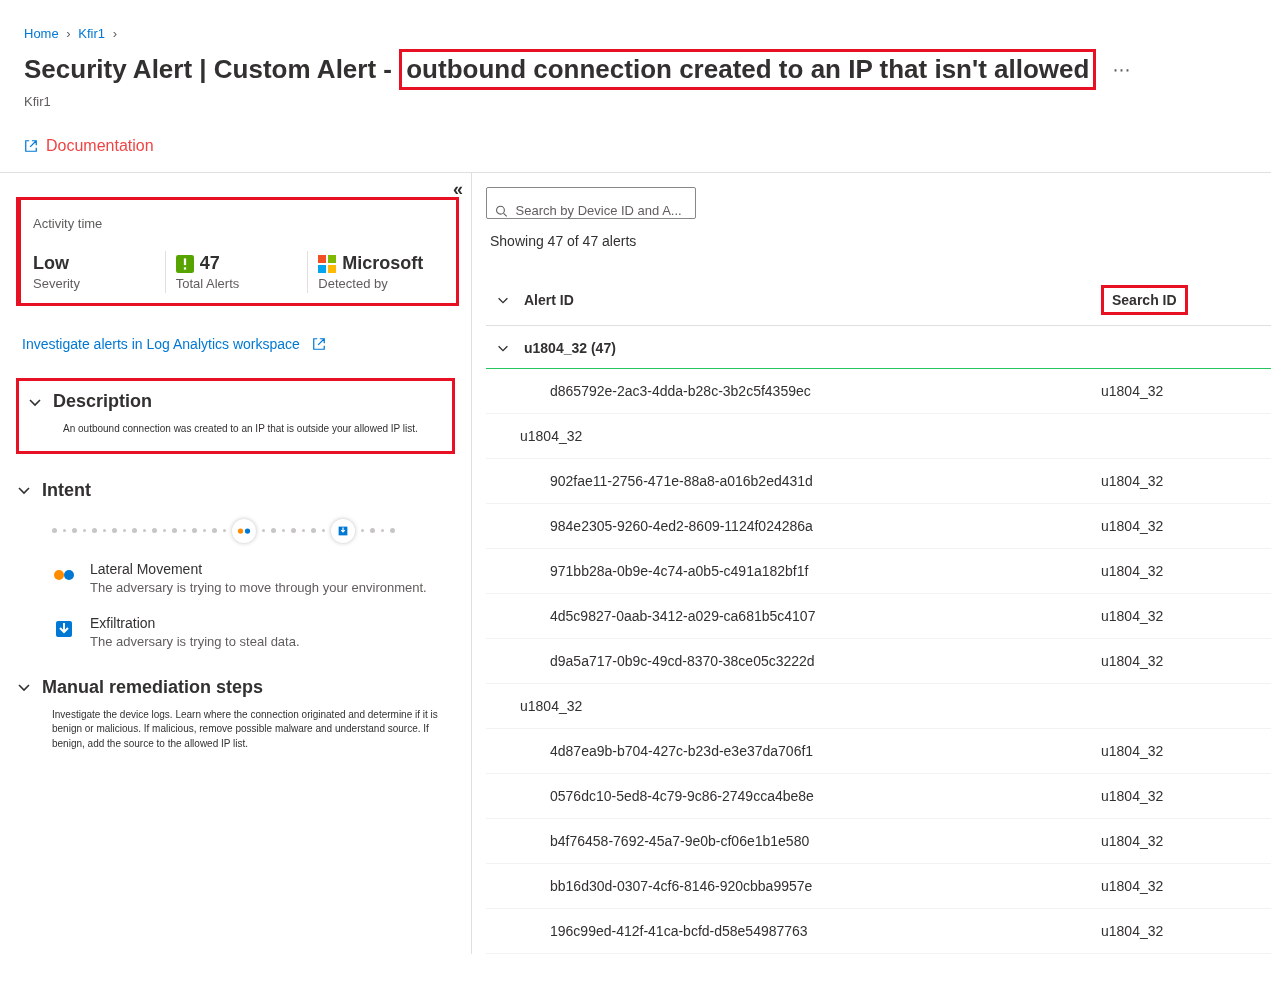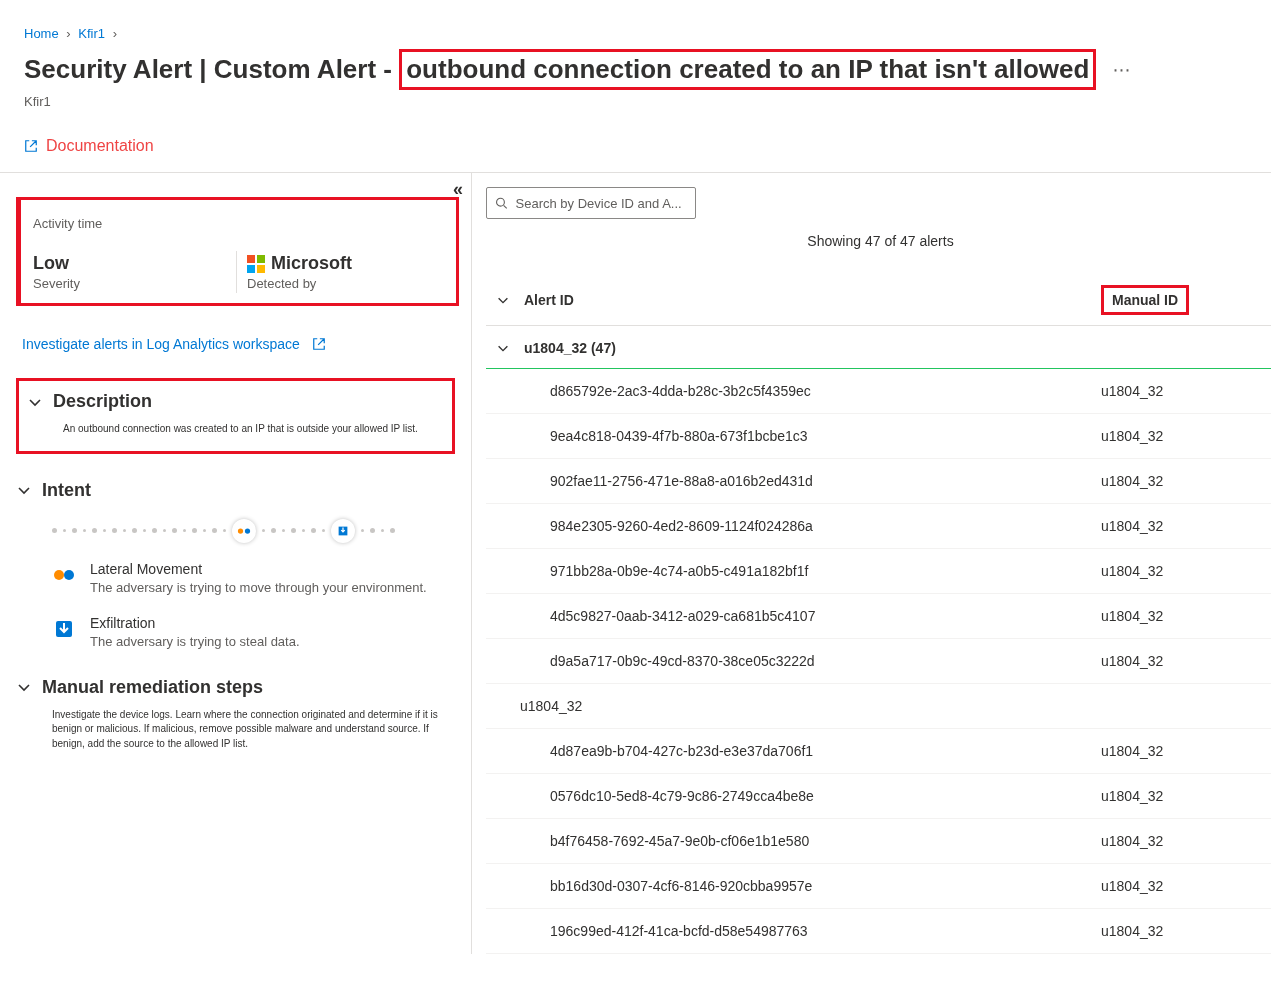--- a/index.html
+++ b/index.html
@@ -55,25 +55,25 @@
     .chain-sep { width: 3px; height: 3px; border-radius: 50%; background: #c8c6c4; }
     .chain-node { width: 24px; height: 24px; border-radius: 50%; background: #fff; box-shadow: 0 0 4px rgba(0,0,0,0.25); display:flex; align-items:center; justify-content:center; }
     .chain-node svg { width:14px; height:14px; }
     
     .tactic-item { display: flex; gap: 14px; margin: 18px 0 0 36px; }
     .tactic-icon { width: 24px; height: 24px; flex-shrink: 0; margin-top:2px; }
     .tactic-name { font-size: 14px; color: #323130; }
     .tactic-desc { font-size: 13px; color: #605e5c; margin-top: 2px; line-height: 1.4; }
     
     .right-panel { flex: 1; padding: 14px 0 0 14px; }
-    .search-box { width: 210px; height: 32px; border: 1px solid #8a8886; border-radius: 2px; display: flex; align-items: center; padding: 0 8px; gap: 8px; }
+    .search-box { width: 210px; height: 32px; border: 1px solid #8a8886; border-radius: 2px; display: flex; align-items: flex-end; padding: 0 8px; gap: 8px; }
     .search-box input { border: none; outline: none; font-size: 13px; width: 100%; background: transparent; }
     .search-box input::placeholder { color: #605e5c; }
     
-    .showing-text { margin: 14px 0 0 4px; font-size: 14px; text-align: center; }
+    .showing-text { margin: 14px 0 0 4px; font-size: 14px; }
     
     .table-header { display: flex; align-items: center; margin-top: 36px; padding: 0 0 10px 0; border-bottom: 1px solid #e1dfdd; }
     .col-expand { width: 34px; display:flex; justify-content:center; }
     .col-alert-id { flex: 1; font-weight: 600; font-size: 14px; padding-left:4px; }
     .col-device-id { width: 170px; font-weight: 600; font-size: 14px; }
     .device-id-highlight { border: 3px solid #e81123; padding: 4px 8px; display:inline-block; }
     
     .group-row { display: flex; align-items: center; padding: 14px 0 12px 0; border-bottom: 1px solid #22c55e; }
     .group-name { font-weight: 600; font-size: 14px; padding-left: 4px; }
     
@@ -120,20 +120,31 @@
   <div class="left-panel">
     <div class="collapse-chevrons">«</div>
 
     <div class="summary-card">
       <div class="activity-label">Activity time</div>
 
       <div class="stats-row">
         <div class="stat-cell">
           <div class="stat-value">Low</div>
           <div class="stat-label">Severity</div>
+        </div>
+        <div class="stat-cell">
+          <div class="stat-value">
+            <svg class="sev-icon" viewBox="0 0 16 16">
+                <rect width="16" height="16" rx="2" fill="#57a300"></rect>
+                <rect x="7" y="3" width="2" height="6" fill="#fff"></rect>
+                <rect x="7" y="11" width="2" height="2" fill="#fff"></rect>
+              </svg>
+            <span>47</span>
+          </div>
+          <div class="stat-label">Total Alerts</div>
         </div>
         <div class="stat-cell">
           <div class="stat-value">
             <span class="ms-logo">
               <svg viewBox="0 0 18 18">
                   <rect width="8" height="8" fill="#f25022"></rect>
                   <rect x="10" width="8" height="8" fill="#7fba00"></rect>
                   <rect y="10" width="8" height="8" fill="#00a4ef"></rect>
                   <rect x="10" y="10" width="8" height="8" fill="#ffb900"></rect>
                 </svg>
@@ -262,41 +273,40 @@
 
     <div class="showing-text">Showing 47 of 47 alerts</div>
 
     <div class="table-header">
       <div class="col-expand">
         <svg class="chevron-down-svg" viewBox="0 0 16 16" fill="none" stroke="#323130" stroke-width="1.6">
             <path d="M3 6l5 5 5-5"></path>
           </svg>
       </div>
       <div class="col-alert-id">Alert ID</div>
-      <div class="col-device-id"><span class="device-id-highlight">Manual ID</span></div>
+      <div class="col-device-id"><span class="device-id-highlight">Search ID</span></div>
     </div>
 
     <div class="group-row">
       <div class="col-expand">
         <svg class="chevron-down-svg" viewBox="0 0 16 16" fill="none" stroke="#323130" stroke-width="1.6">
             <path d="M3 6l5 5 5-5"></path>
           </svg>
       </div>
       <div class="group-name">u1804_32 (47)</div>
     </div>
 
     <div id="rows-container">
         <div class="data-row">
           <div class="col-expand"></div>
           <div class="alert-id-val">d865792e-2ac3-4dda-b28c-3b2c5f4359ec</div>
           <div class="device-id-val">u1804_32</div>
         </div>
         <div class="data-row">
           <div class="col-expand"></div>
-          <div class="alert-id-val">9ea4c818-0439-4f7b-880a-673f1bcbe1c3</div>
           <div class="device-id-val">u1804_32</div>
         </div>
         <div class="data-row">
           <div class="col-expand"></div>
           <div class="alert-id-val">902fae11-2756-471e-88a8-a016b2ed431d</div>
           <div class="device-id-val">u1804_32</div>
         </div>
         <div class="data-row">
           <div class="col-expand"></div>
           <div class="alert-id-val">984e2305-9260-4ed2-8609-1124f024286a</div>

